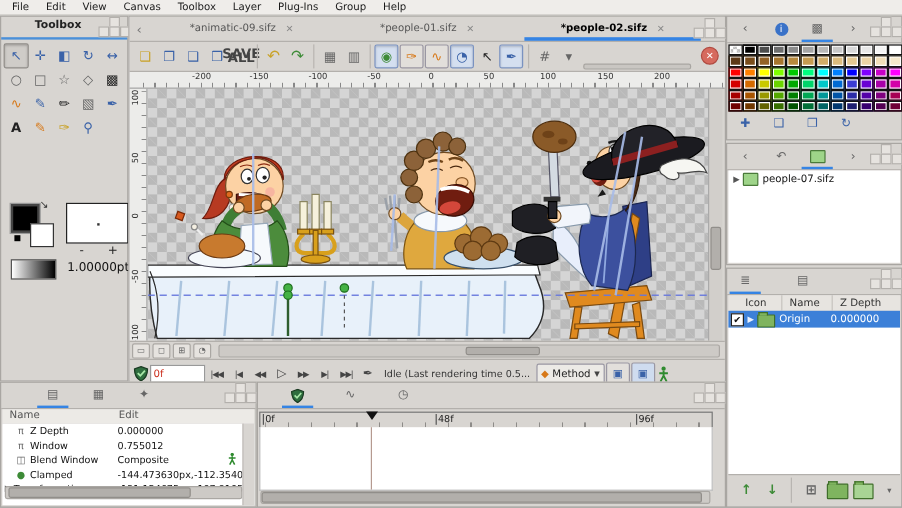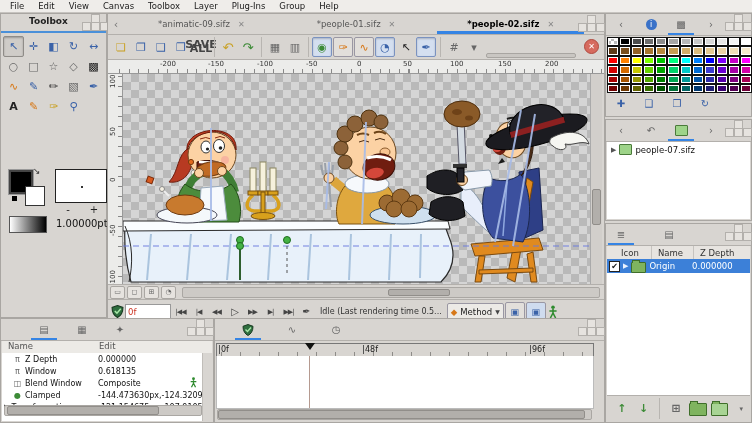--- a/index.html
+++ b/index.html
@@ -641,34 +641,34 @@
     </div>
     <div class="p-body">
       <div class="p-row">
         <span class="ic gray">π</span>
         <span class="nm">Z Depth</span>
         <span class="vl">0.000000</span>
       </div>
       <div class="p-row">
         <span class="ic gray">π</span>
         <span class="nm">Window</span>
-        <span class="vl">0.618135</span>
+        <span class="vl">0.755012</span>
       </div>
       <div class="p-row">
         <span class="ic gray">◫</span>
         <span class="nm">Blend Window</span>
         <span class="vl">Composite</span>
         <svg class="micon" style="position:absolute;right:14px;top:0;width:9px;height:11px">
             <use href="#sym-man"></use>
           </svg>
       </div>
       <div class="p-row">
         <span class="ic green">●</span>
         <span class="nm">Clamped</span>
-        <span class="vl">-144.473630px,-124.3209</span>
+        <span class="vl">-144.473630px,-112.3540</span>
       </div>
       <div class="p-row">
         <span class="exp" style="margin-left:2px">▶</span>
         <span class="nm">Transformation</span>
         <span class="vl">-121.154675px,-107.9105</span>
       </div>
       <div class="p-scroll scroll-track">
         <div class="scroll-thumb"></div>
       </div>
     </div>

